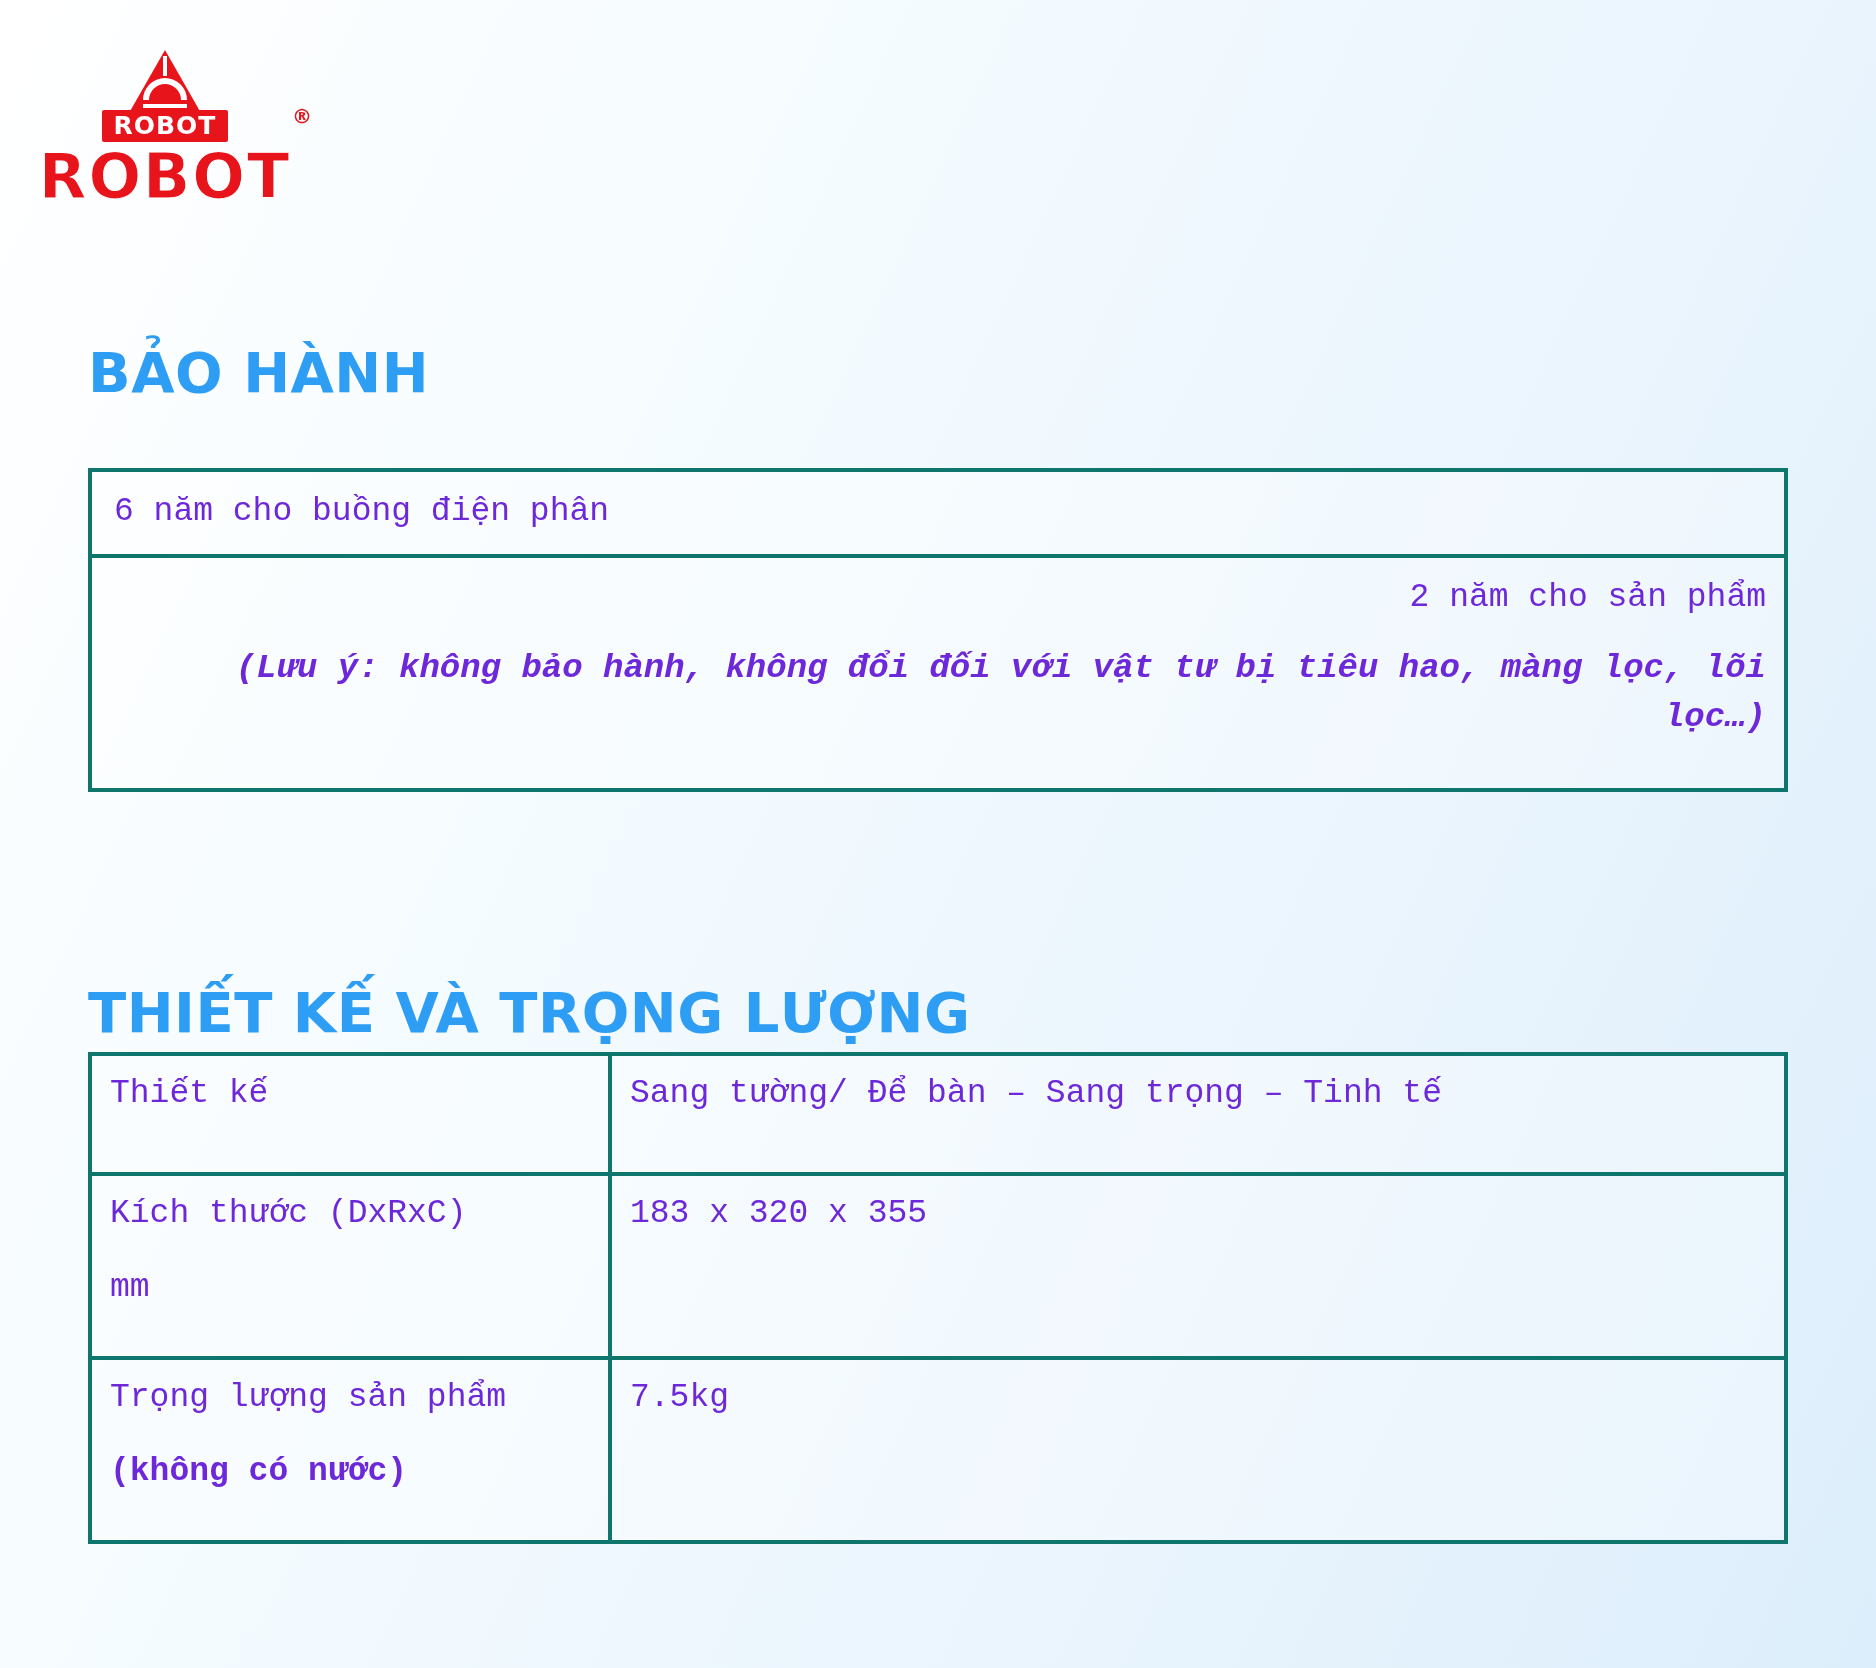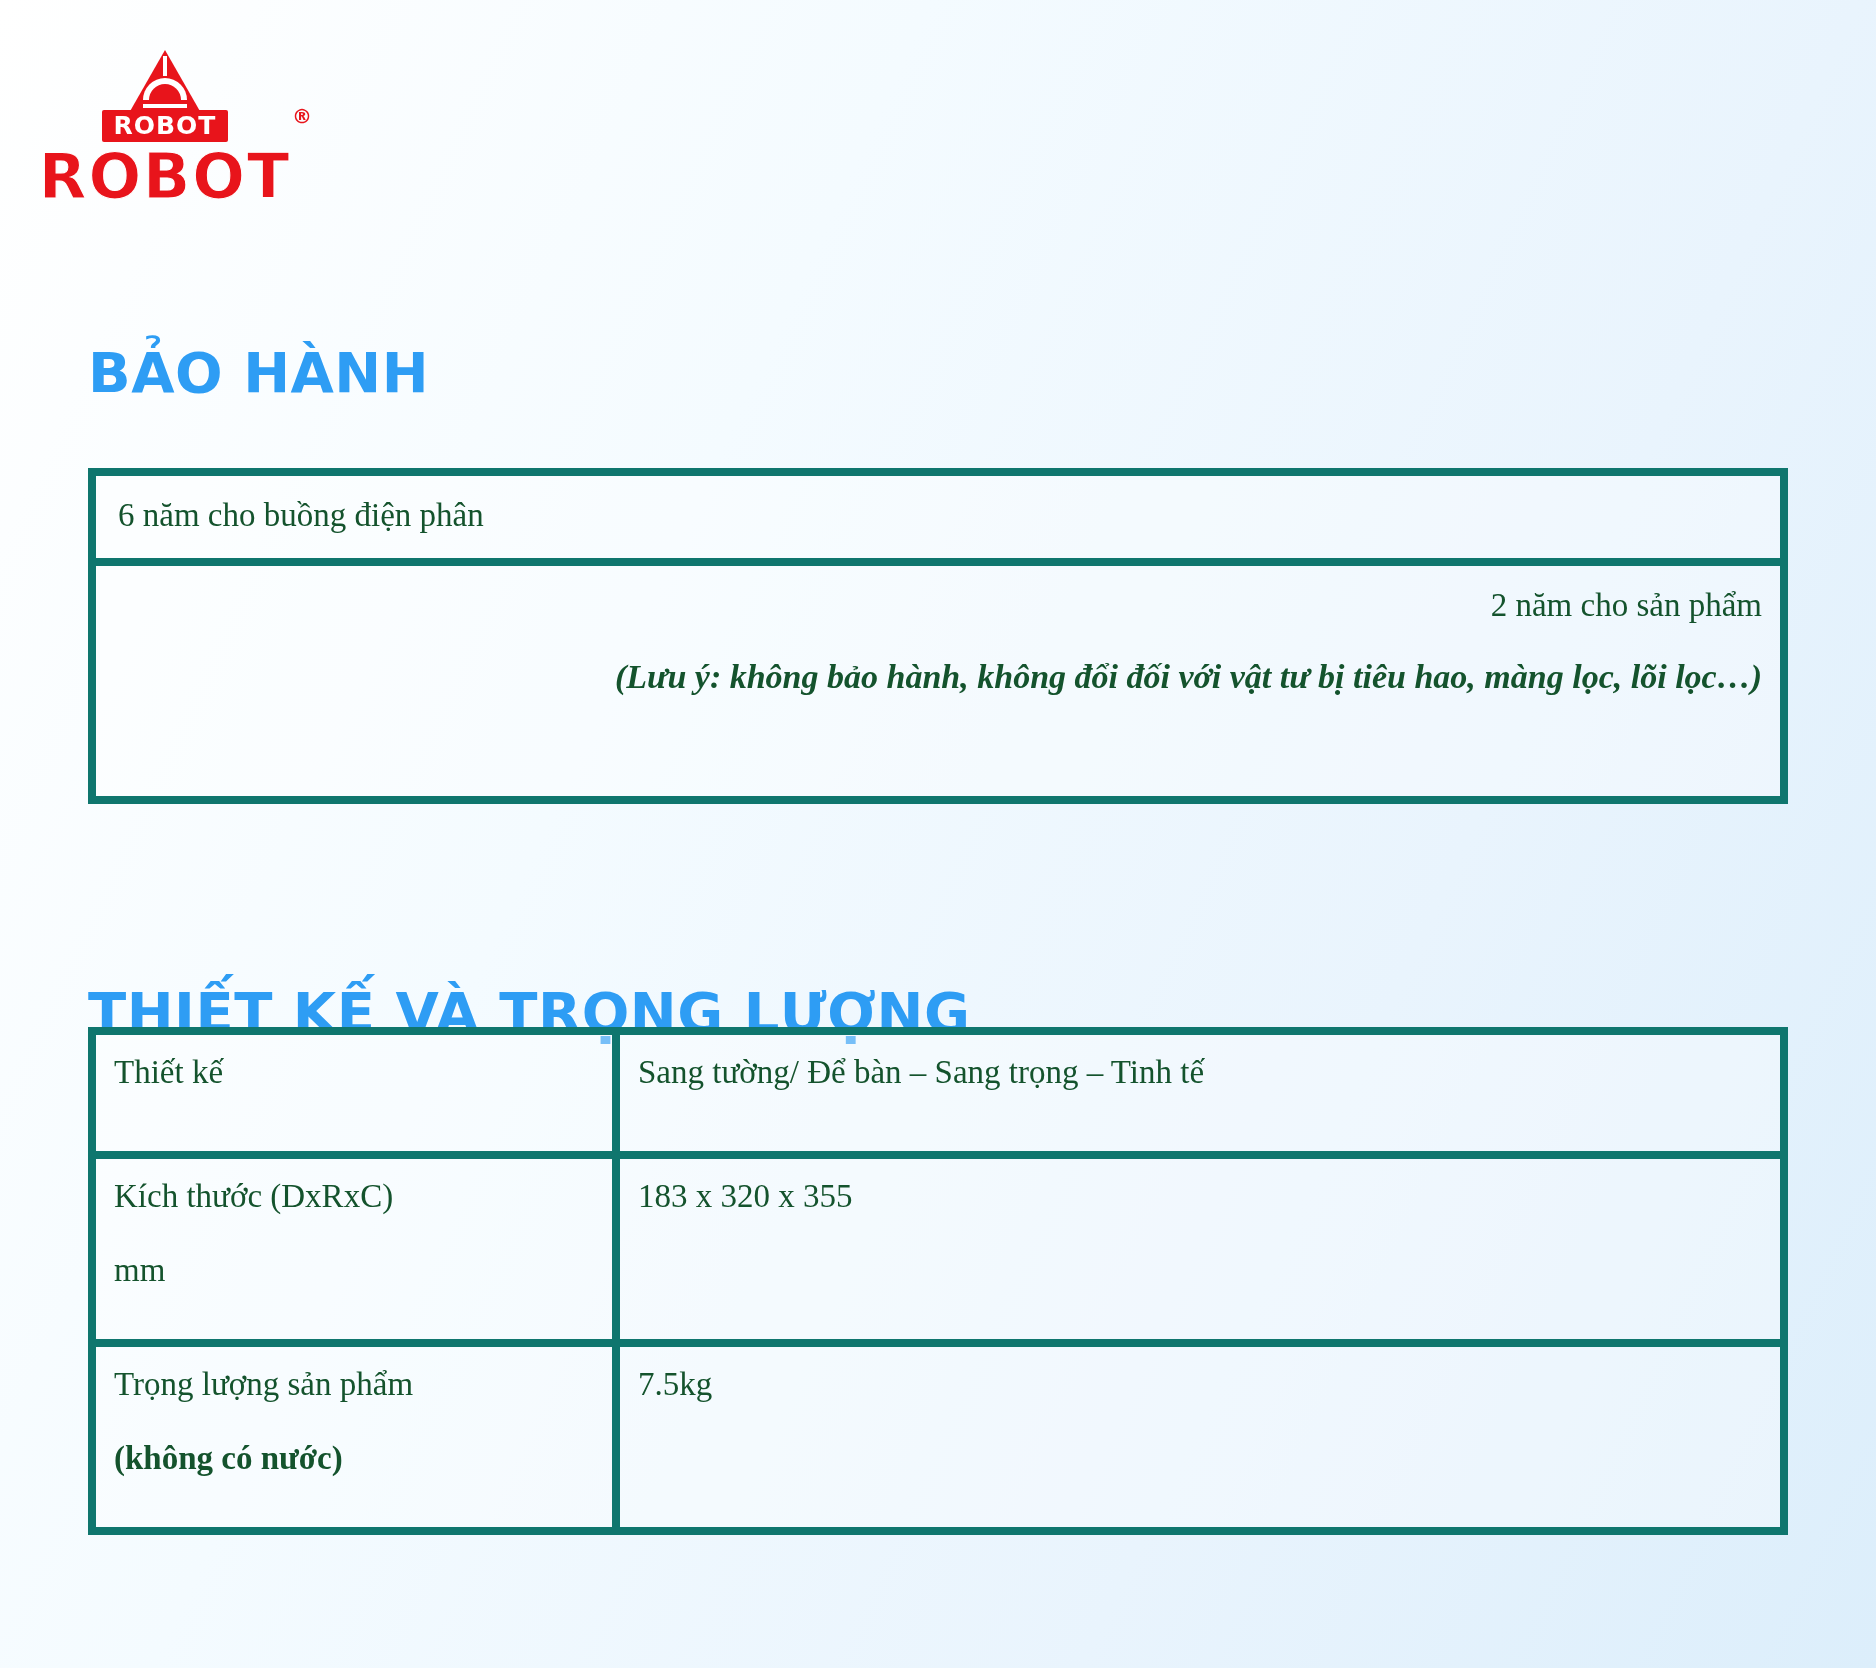--- a/index.html
+++ b/index.html
@@ -97,40 +97,40 @@
 
   
   .tbl {
     position: absolute;
     left: 88px;
     width: 1700px;
     border-collapse: collapse;
     background: rgba(255,255,255,0.35);
   }
   .tbl td {
-    border: 8px solid #0f766e;
+    border: 4px solid #0f766e;
     vertical-align: top;
-    font-family: Liberation Serif, serif;
+    font-family: Liberation Mono, monospace;
     font-size: 33px;
-    color: #14532d;
+    color: #6d28d9;
     line-height: 1.45;
     padding: 14px 18px 16px 18px;
   }
   #warranty-table { top: 468px; }
   #warranty-table td { padding: 16px 18px 18px 22px; }
   #warranty-table .row-tall { height: 196px; text-align: right; }
   .note-line {
     display: block;
     margin-top: 22px;
     font-weight: bold;
     font-style: italic;
     font-size: 34px;
   }
 
-  #design-table { top: 1027px; }
+  #design-table { top: 1052px; }
   #design-table td.c1 { width: 480px; }
   #design-table td { height: 86px; }
   #design-table td.tall { height: 150px; margin-top: 36px; }
   .sub-bold {
     display: block;
     margin-top: 26px;
     font-weight: bold;
   }
   .sub-plain {
     display: block;

